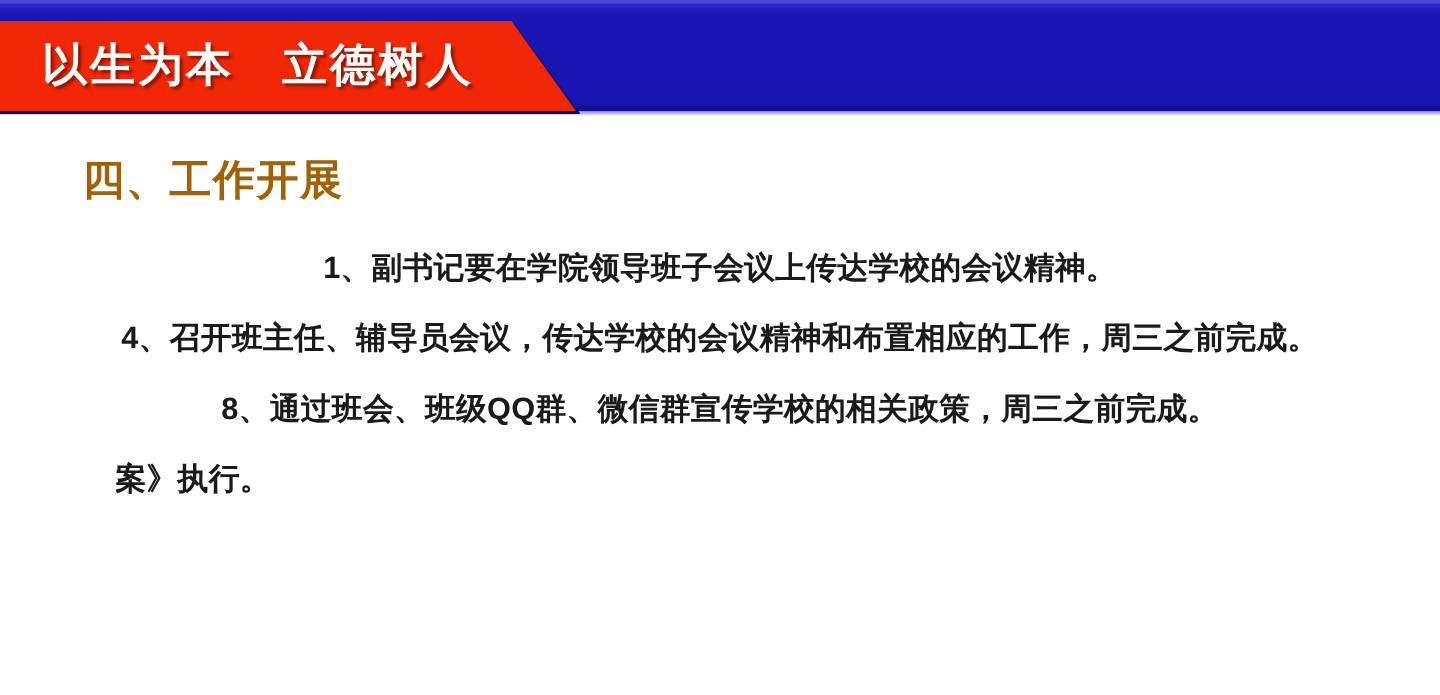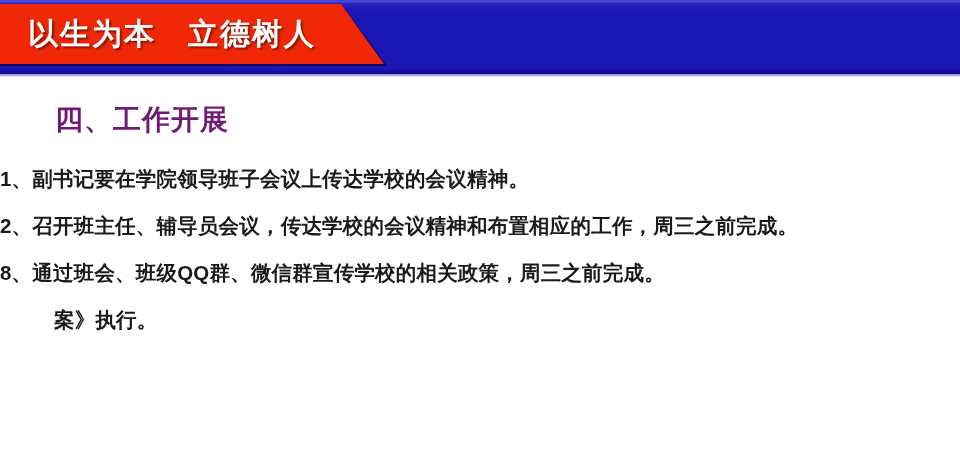--- a/index.html
+++ b/index.html
@@ -35,21 +35,21 @@
     top: 74px;
     width: 960px;
     height: 3px;
     background: linear-gradient(to bottom, #7e7ae0 0px, #a9a6ec 1px, #e9e8fa 3px);
   }
 
   
   .banner-wrap {
     position: absolute;
     left: 0;
-    top: 4px;
+    top: 14px;
     width: 400px;
     height: 60px;
   }
   .banner-shape {
     position: absolute;
     left: 0;
     top: 0;
     width: 390px;
     height: 60px;
     background: #f02808;
@@ -92,62 +92,63 @@
     width: 960px;
     height: 386px;
     background: #ffffff;
   }
   .slide-title {
     position: absolute;
     left: 55px;
     top: 24px;
     font-size: 28px;
     font-weight: bold;
-    color: #701a75;
+    color: #a16207;
     letter-spacing: 1px;
     white-space: nowrap;
   }
   .content-list {
     position: absolute;
     left: 0;
     top: 78px;
     width: 960px;
   }
   .content-line {
     position: relative;
     font-size: 20.5px;
     font-weight: bold;
     color: #1a1a1a;
     line-height: 47px;
     height: 47px;
     white-space: nowrap;
     letter-spacing: 0.2px;
   }
   .content-line.indent {
+    text-align: center;
   }
   .content-line.flush {
-    padding-left: 54px;
+    padding-left: 77px;
   }
 </style>
 </head>
 <body>
 
 <div class="header-band"></div>
 <div class="header-underline"></div>
 
 <div class="banner-wrap">
   <div class="banner-shadow"></div>
   <div class="banner-shape"></div>
   <div class="banner-text">以生为本　立德树人</div>
 </div>
 
 <div class="slide-body">
 
   <div class="slide-title">四、工作开展</div>
 
   <div class="content-list">
     <div class="content-line indent">1、副书记要在学院领导班子会议上传达学校的会议精神。</div>
-    <div class="content-line indent">2、召开班主任、辅导员会议，传达学校的会议精神和布置相应的工作，周三之前完成。</div>
+    <div class="content-line indent">4、召开班主任、辅导员会议，传达学校的会议精神和布置相应的工作，周三之前完成。</div>
     <div class="content-line indent">8、通过班会、班级QQ群、微信群宣传学校的相关政策，周三之前完成。</div>
     <div class="content-line flush">案》执行。</div>
   </div>
 
 </div>
 
 </body></html>

